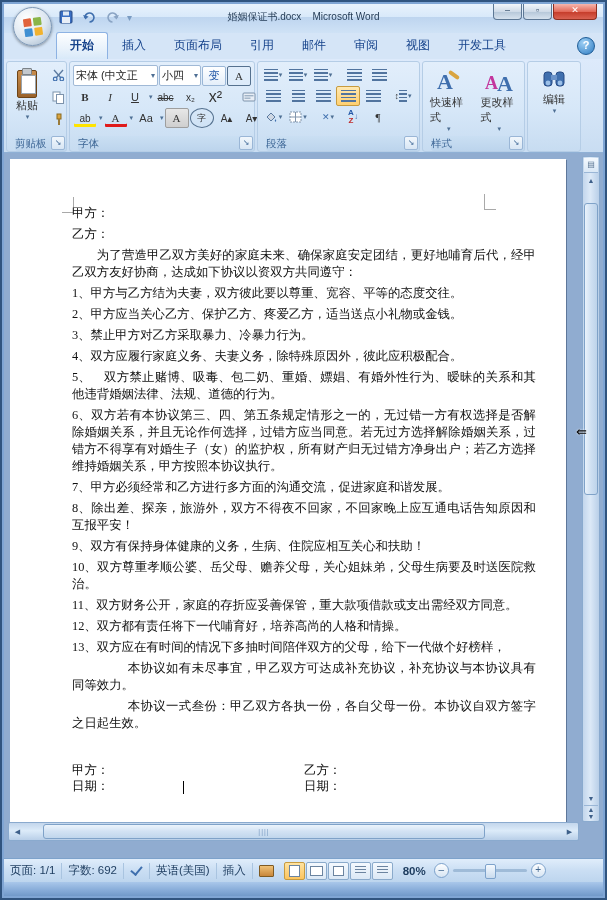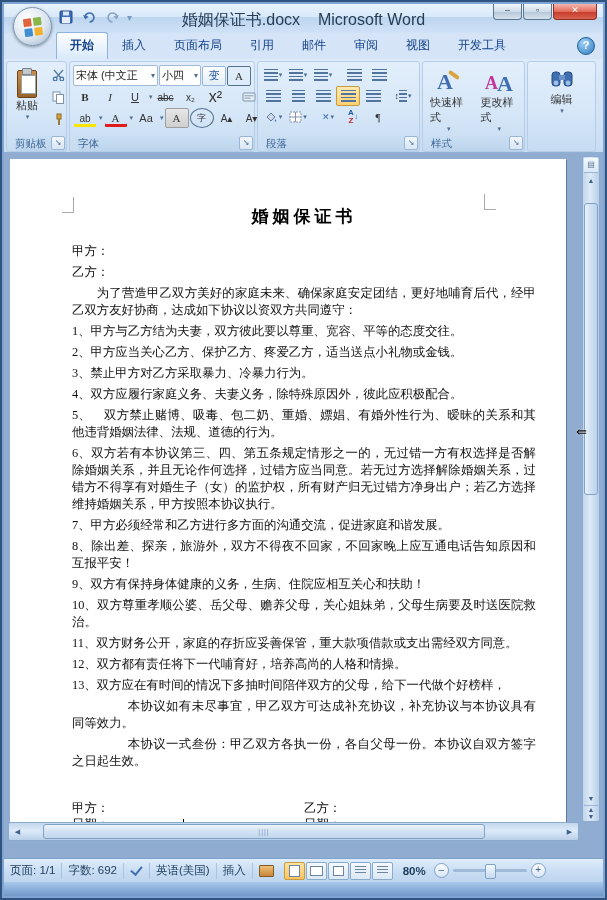--- a/index.html
+++ b/index.html
@@ -14,21 +14,21 @@
   .orb{position:absolute;left:9px;top:3px;width:37px;height:37px;border-radius:50%;
     background:radial-gradient(circle at 35% 30%,#ffffff,#dce6f0 55%,#9fb4c9 100%);
     border:1px solid #7d97b5;box-shadow:0 1px 3px rgba(0,0,0,.4);z-index:40;
     display:flex;align-items:center;justify-content:center;}
   .orb .logo{width:18px;height:18px;display:grid;grid-template-columns:8px 8px;grid-gap:2px;transform:rotate(-8deg);}
   .orb .logo i{display:block;width:8px;height:8px;border-radius:1px;}
   .qat{position:absolute;left:52px;top:4px;display:flex;align-items:center;gap:3px;}
   .qbtn{width:20px;height:18px;border-radius:3px;display:flex;align-items:center;justify-content:center;}
   .qbtn svg{display:block}
   .qsep{color:#7a9cc2;font-size:10px;margin-left:2px;}
-  .title-text{position:absolute;left:0;right:0;top:6px;text-align:center;font-size:16px;color:#253d57;}
+  .title-text{position:absolute;left:0;right:0;top:6px;text-align:center;font-size:10px;color:#253d57;}
   .winctrl{position:absolute;right:6px;top:0;display:flex;gap:1px;}
   .wbtn{height:15px;border:1px solid #5c7794;border-top:none;border-radius:0 0 4px 4px;
     background:linear-gradient(#f3f7fb,#cfdbe8 50%,#b4c6d8 51%,#d6e2ee);
     color:#2d4763;font-size:9px;line-height:13px;text-align:center;width:27px;}
   .wbtn.close{width:42px;background:linear-gradient(#f7b6ad,#e26a5a 50%,#c43a28 51%,#d96252);color:#fff;border-color:#8e2e20;}
 
   
   .tabrow{position:absolute;left:0;top:29px;right:0;height:26px;background:#d5e5f7;display:flex;align-items:flex-end;padding-left:52px;box-sizing:border-box;}
   .tab{padding:4px 13px 5px;font-size:12px;color:#15428b;border:1px solid transparent;border-bottom:none;border-radius:3px 3px 0 0;}
   .tab.active{background:linear-gradient(#fdfeff,#e9f2fb 60%,#d8e9f9);border-color:#8db2e3;color:#15428b;font-weight:bold;}
@@ -368,41 +368,40 @@
             <text x="13" y="22" font-size="22" font-family="Liberation Serif,serif" fill="#3f6fae" font-weight="bold">A</text>
           </svg>
           <span>更改样式</span>
           <span class="caret">▾</span>
         </div>
       </div>
       <div class="grp-label">样式</div>
       <span class="launch">↘</span>
     </div>
 
-    <div class="grp" style="width:69px;font-family:Liberation Serif, serif;">
+    <div class="grp" style="width:54px;font-family:Liberation Serif, serif;">
       <div class="bigbtn" style="margin:3px auto 0;">
         <svg width="26" height="24" viewBox="0 0 26 24">
           <rect x="3" y="4" width="8" height="14" rx="3" fill="#3f6fae" stroke="#274b85"></rect>
           <rect x="15" y="4" width="8" height="14" rx="3" fill="#3f6fae" stroke="#274b85"></rect>
           <rect x="10" y="7" width="6" height="5" fill="#6b93c9"></rect>
           <circle cx="7" cy="15" r="2.4" fill="#9cc0e8"></circle>
               <circle cx="19" cy="15" r="2.4" fill="#9cc0e8"></circle>
         </svg>
         <span>编辑</span>
         <span class="caret">▾</span>
       </div>
     </div>
   </div>
 
   <div class="docarea">
     <div class="page">
       <div class="cropL"></div>
       <div class="cropR"></div>
       <div class="doccontent">
-        <p class="doctitle">婚姻保证书</p>
         <div>
 
         <p class="para">甲方：</p>
               <p class="para">乙方：</p>
               <p class="para ind2">为了营造甲乙双方美好的家庭未来、确保家庭安定团结，更好地哺育后代，经甲乙双方友好协商，达成如下协议以资双方共同遵守：</p>
               <p class="para">1、甲方与乙方结为夫妻，双方彼此要以尊重、宽容、平等的态度交往。</p>
               <p class="para">2、甲方应当关心乙方、保护乙方、疼爱乙方，适当送点小礼物或金钱。</p>
               <p class="para">3、禁止甲方对乙方采取暴力、冷暴力行为。</p>
               <p class="para">4、双方应履行家庭义务、夫妻义务，除特殊原因外，彼此应积极配合。</p>
               <p class="para">5、　双方禁止赌博、吸毒、包二奶、重婚、嫖娼、有婚外性行为、暧昧的关系和其他违背婚姻法律、法规、道德的行为。</p>

